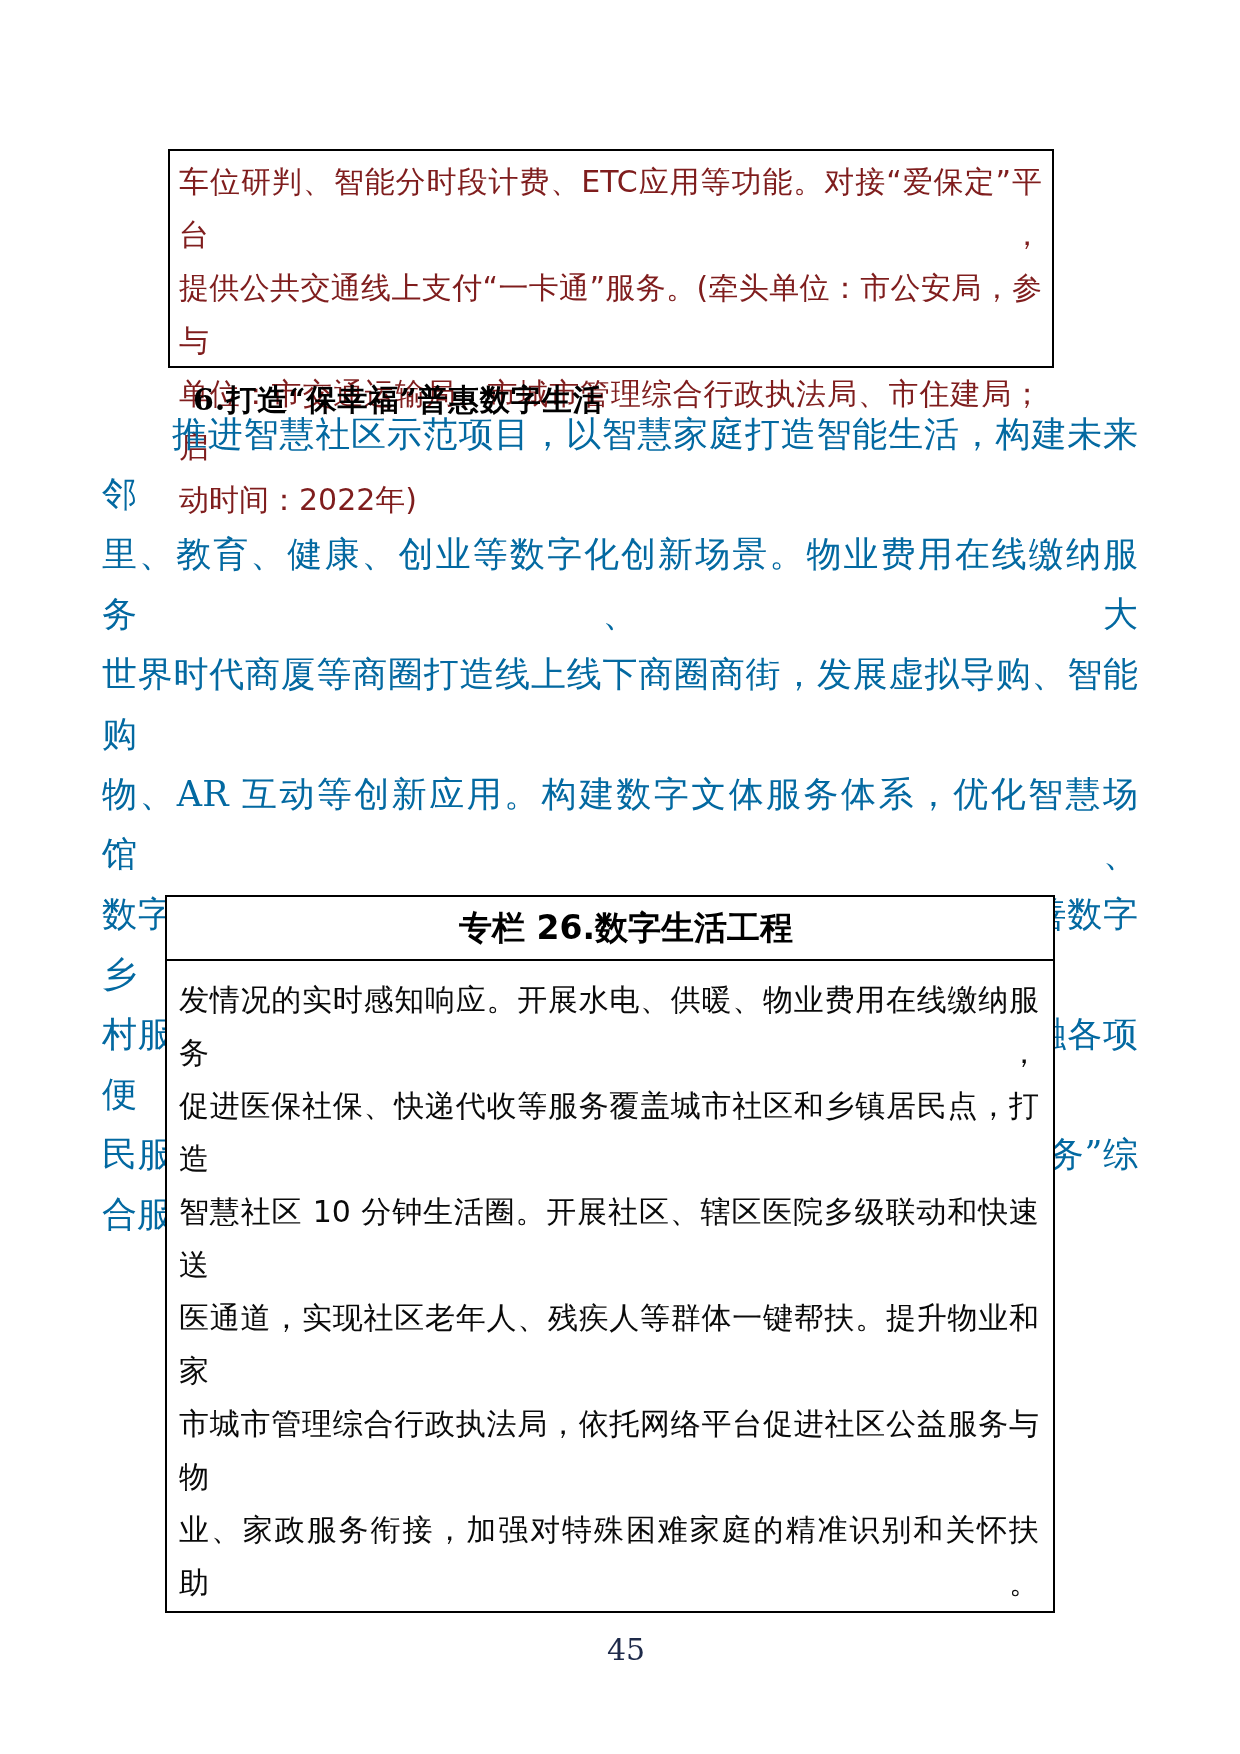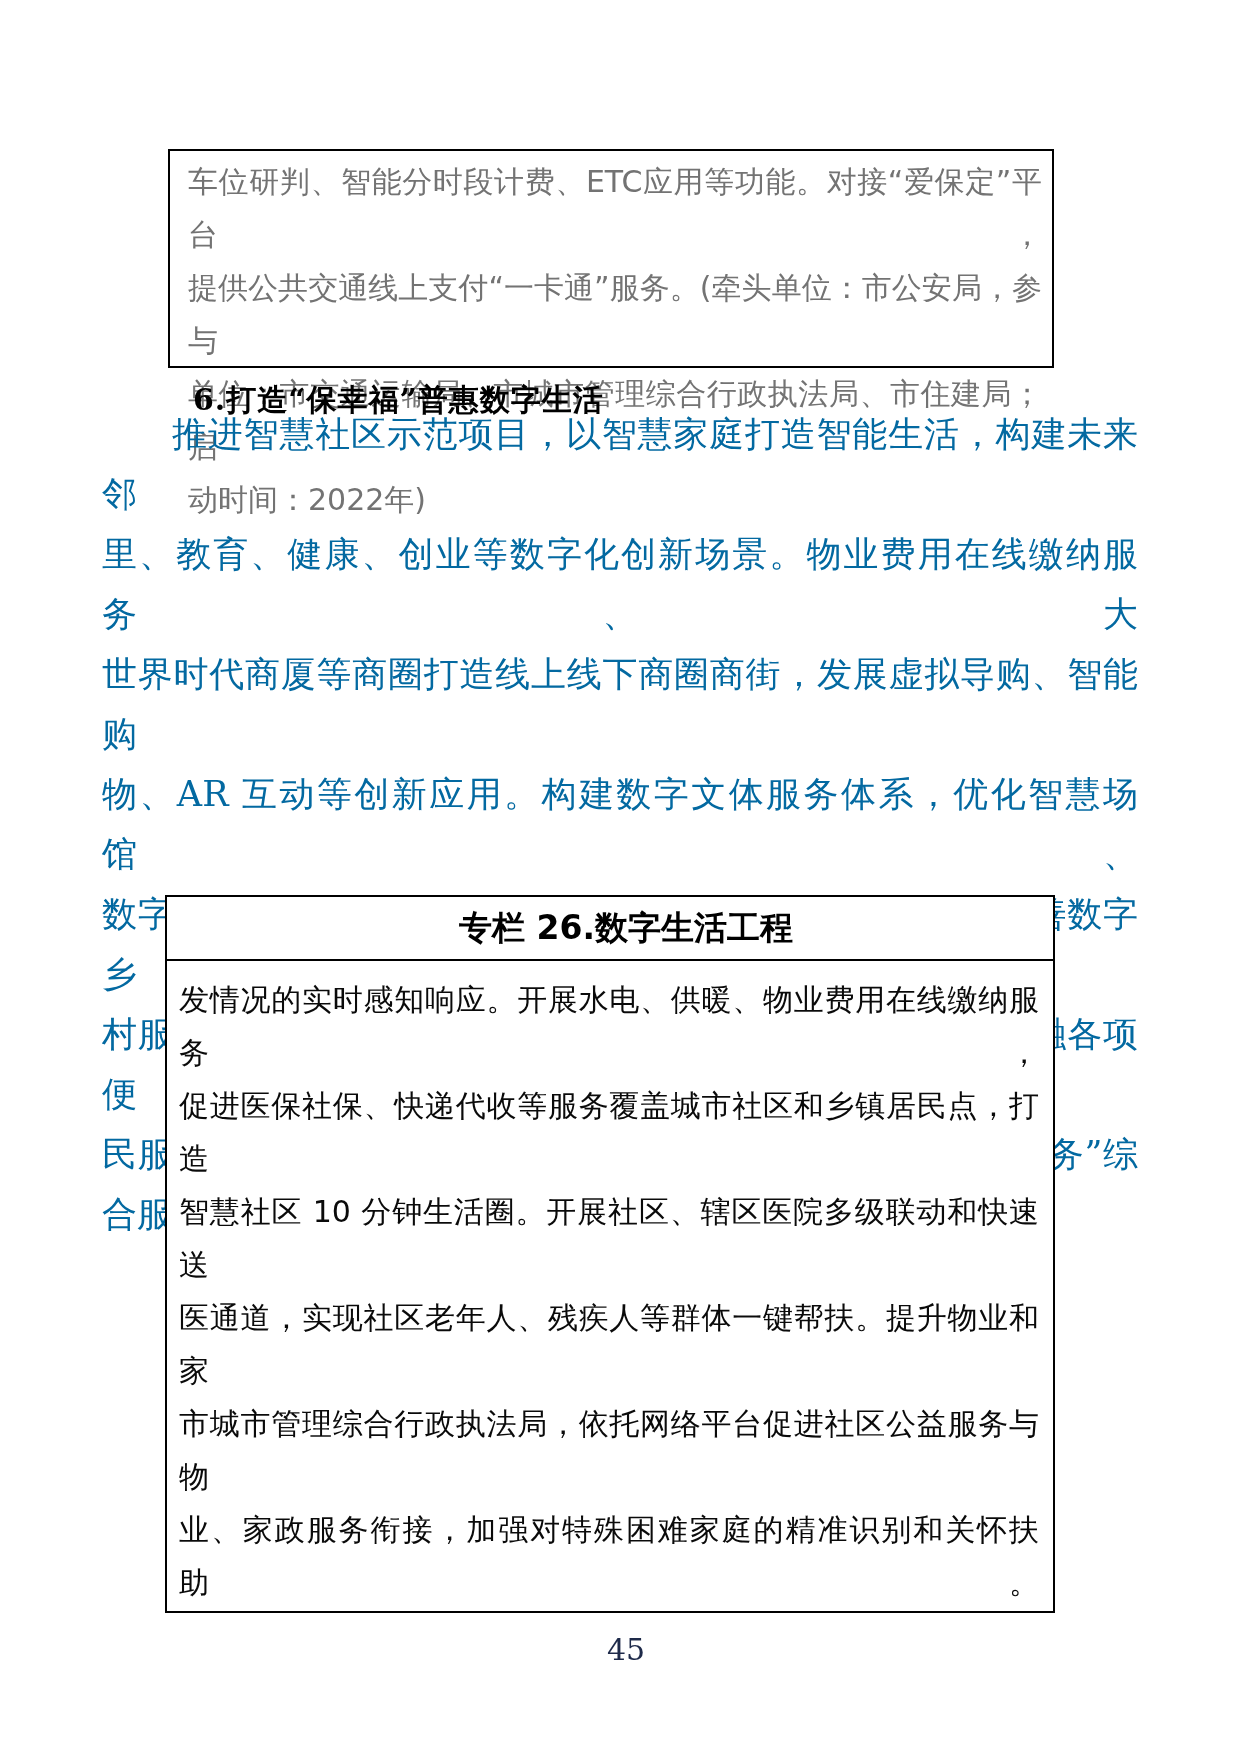--- a/index.html
+++ b/index.html
@@ -15,25 +15,25 @@
 
   
   .top-box {
     position: absolute;
     left: 168px;
     top: 149px;
     width: 886px;
     height: 219px;
     box-sizing: border-box;
     border: 2px solid #000;
-    padding: 4px 10px 0 18px;
+    padding: 4px 10px 0 9px;
     font-family: "DejaVu Sans", sans-serif;
     font-size: 30px;
     line-height: 53px;
-    color: #737373;
+    color: #7f1d1d;
   }
 
   .jline { text-align: justify; text-align-last: justify; }
   .lline { text-align: left; text-align-last: left; }
 
   
   .section-heading {
     position: absolute;
     left: 181px;
     top: 366px;

